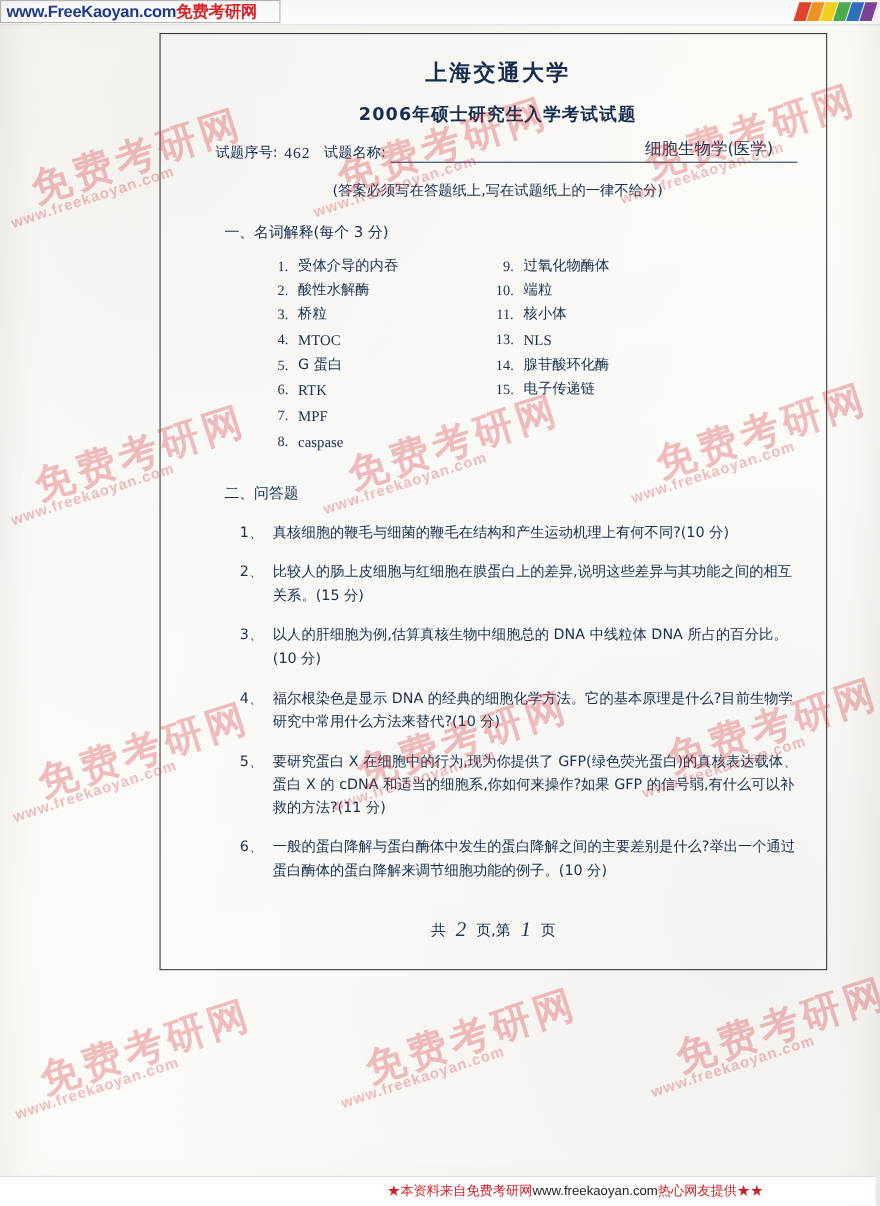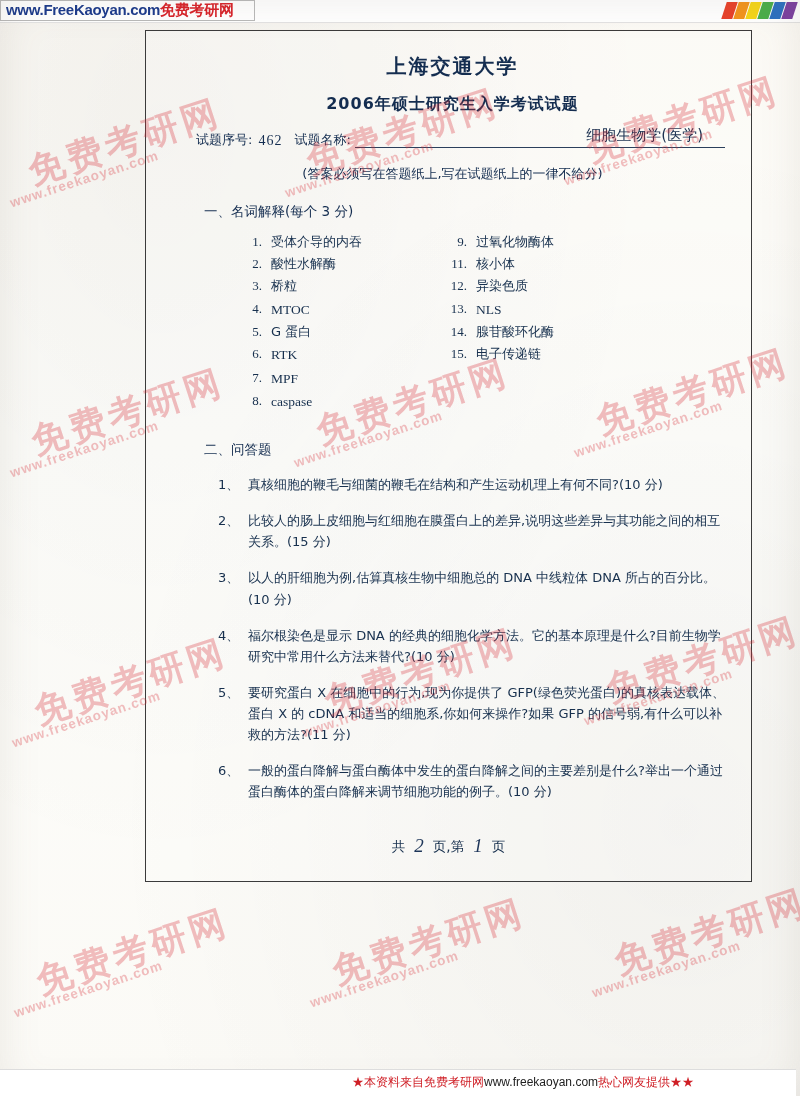--- a/index.html
+++ b/index.html
@@ -338,26 +338,26 @@
             <span class="num">8.</span>
             <span class="txt latin">caspase</span>
           </div>
       </div>
       <div class="terms-col">
         <div class="term">
             <span class="num">9.</span>
             <span class="txt">过氧化物酶体</span>
           </div>
         <div class="term">
+            <span class="num">10.</span>
+            <span class="txt">端粒</span>
+          </div>
+        <div class="term">
             <span class="num">11.</span>
             <span class="txt">核小体</span>
-          </div>
-        <div class="term">
-            <span class="num">12.</span>
-            <span class="txt">异染色质</span>
           </div>
         <div class="term">
             <span class="num">13.</span>
             <span class="txt latin">NLS</span>
           </div>
         <div class="term">
             <span class="num">14.</span>
             <span class="txt">腺苷酸环化酶</span>
           </div>
         <div class="term">

